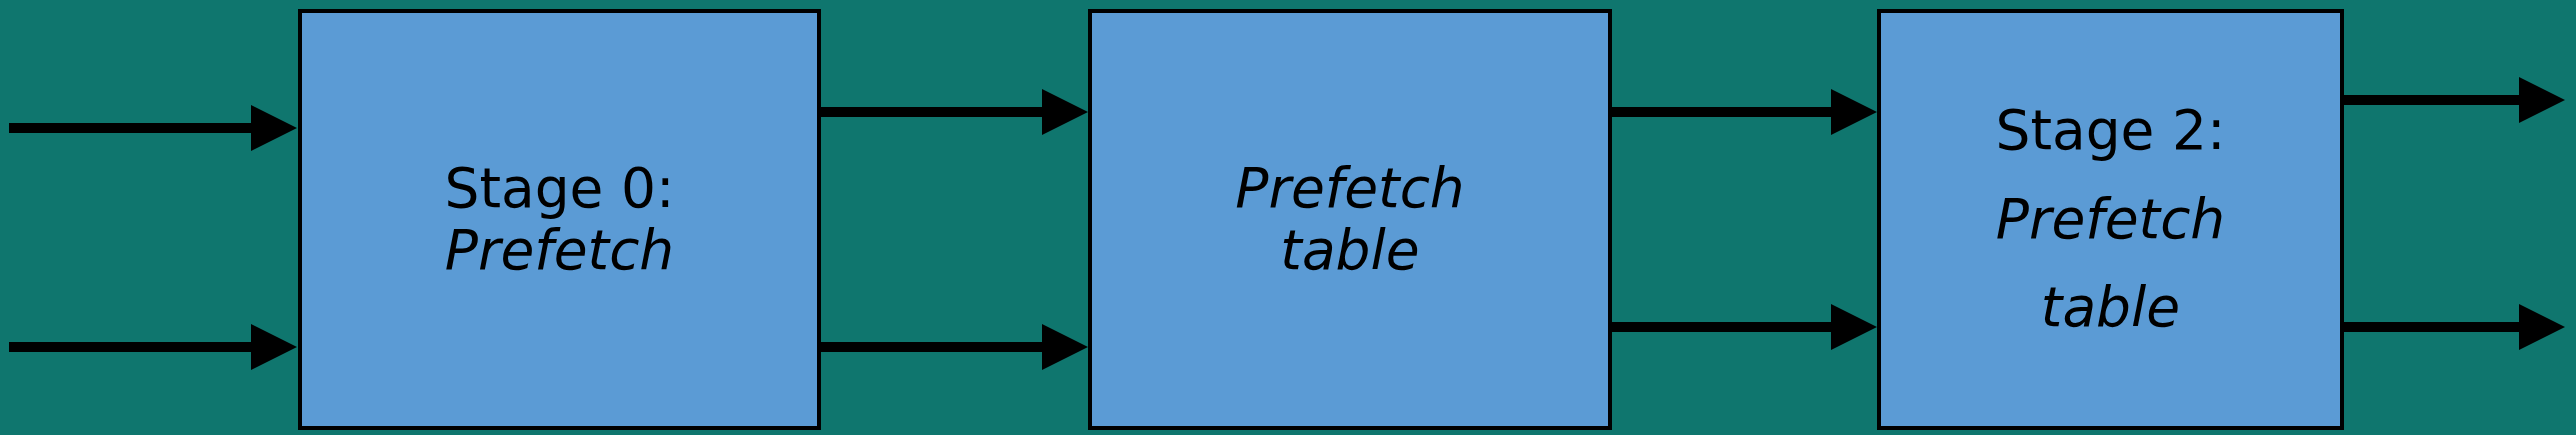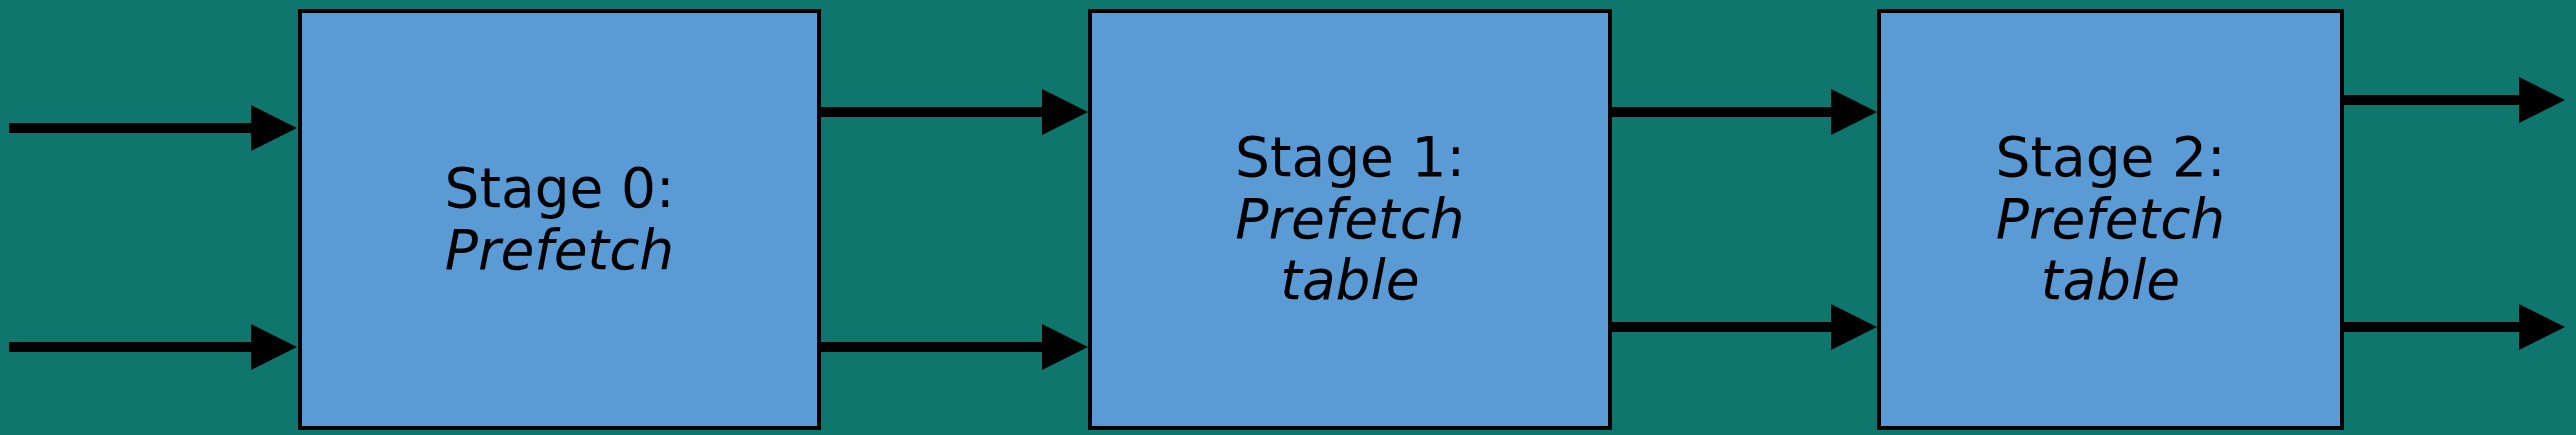--- a/index.html
+++ b/index.html
@@ -100,25 +100,24 @@
     <div class="shaft" style="width:175px;"></div>
     <div class="head" style="left:175px;"></div>
   </div>
 
   <div class="stage-box" style="left:298px; top:9px; width:523px; height:421px;">
     <div class="stage-line title">Stage 0:</div>
     <div class="stage-line sub">Prefetch</div>
   </div>
 
   <div class="stage-box" style="left:1088px; top:9px; width:524px; height:421px;">
-    <div class="stage-line title">Stage 1:</div>
     <div class="stage-line sub">Prefetch</div>
     <div class="stage-line sub">table</div>
   </div>
 
-  <div class="stage-box" style="left:1877px; top:9px; width:467px; height:421px;">
+  <div class="stage-box" style="left:1877px; top:9px; width:467px; height:421px;gap:27px;">
     <div class="stage-line title">Stage 2:</div>
     <div class="stage-line sub">Prefetch</div>
     <div class="stage-line sub">table</div>
   </div>
 
 </div>
 
 
 </body></html>

